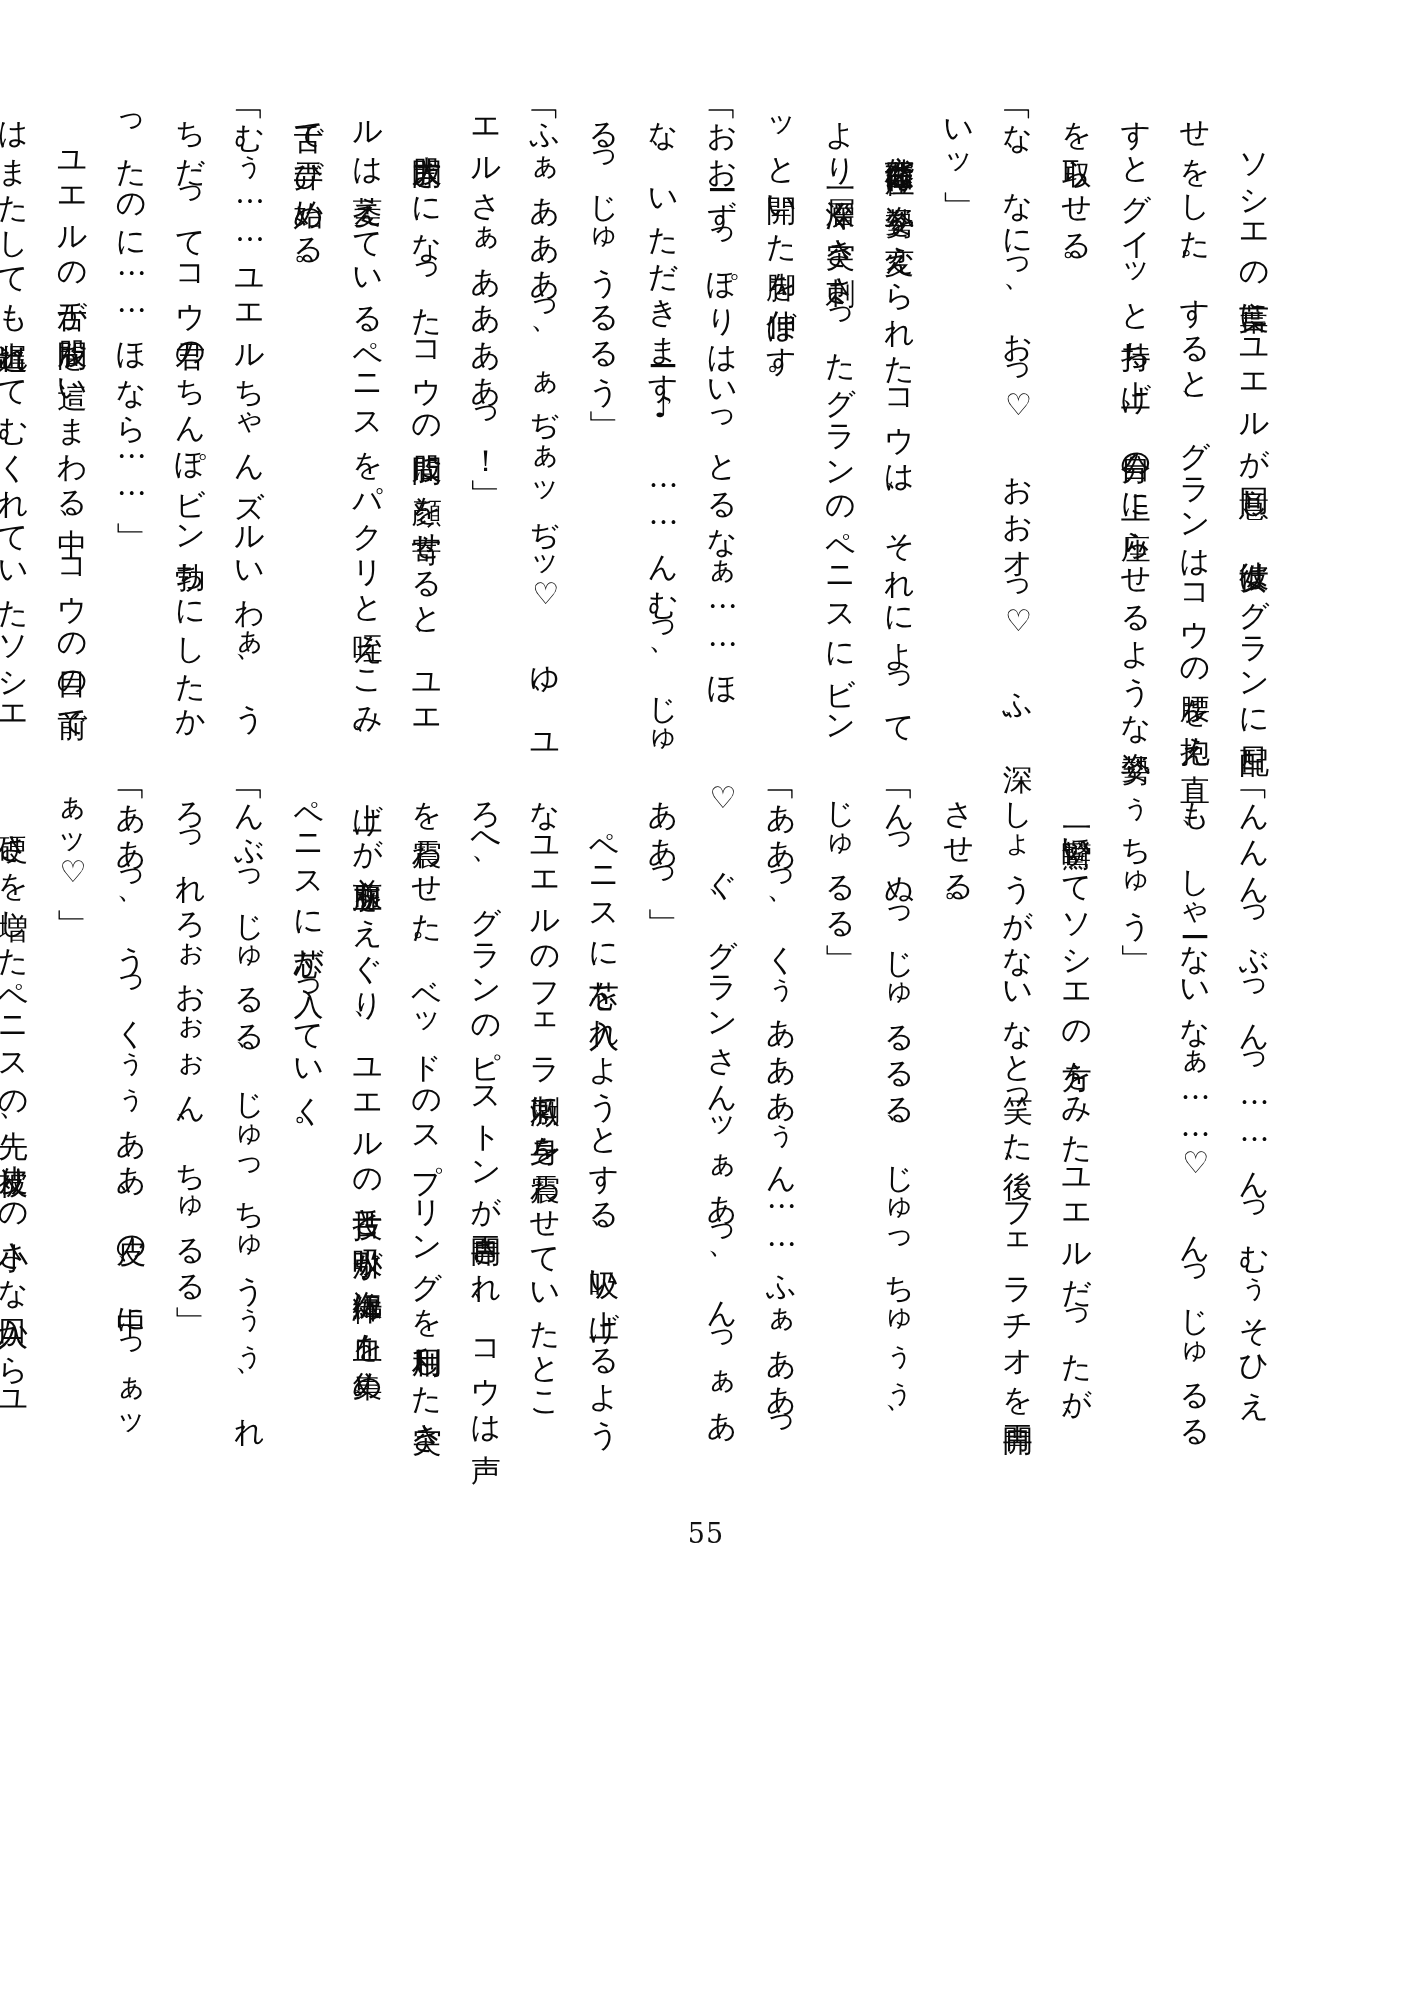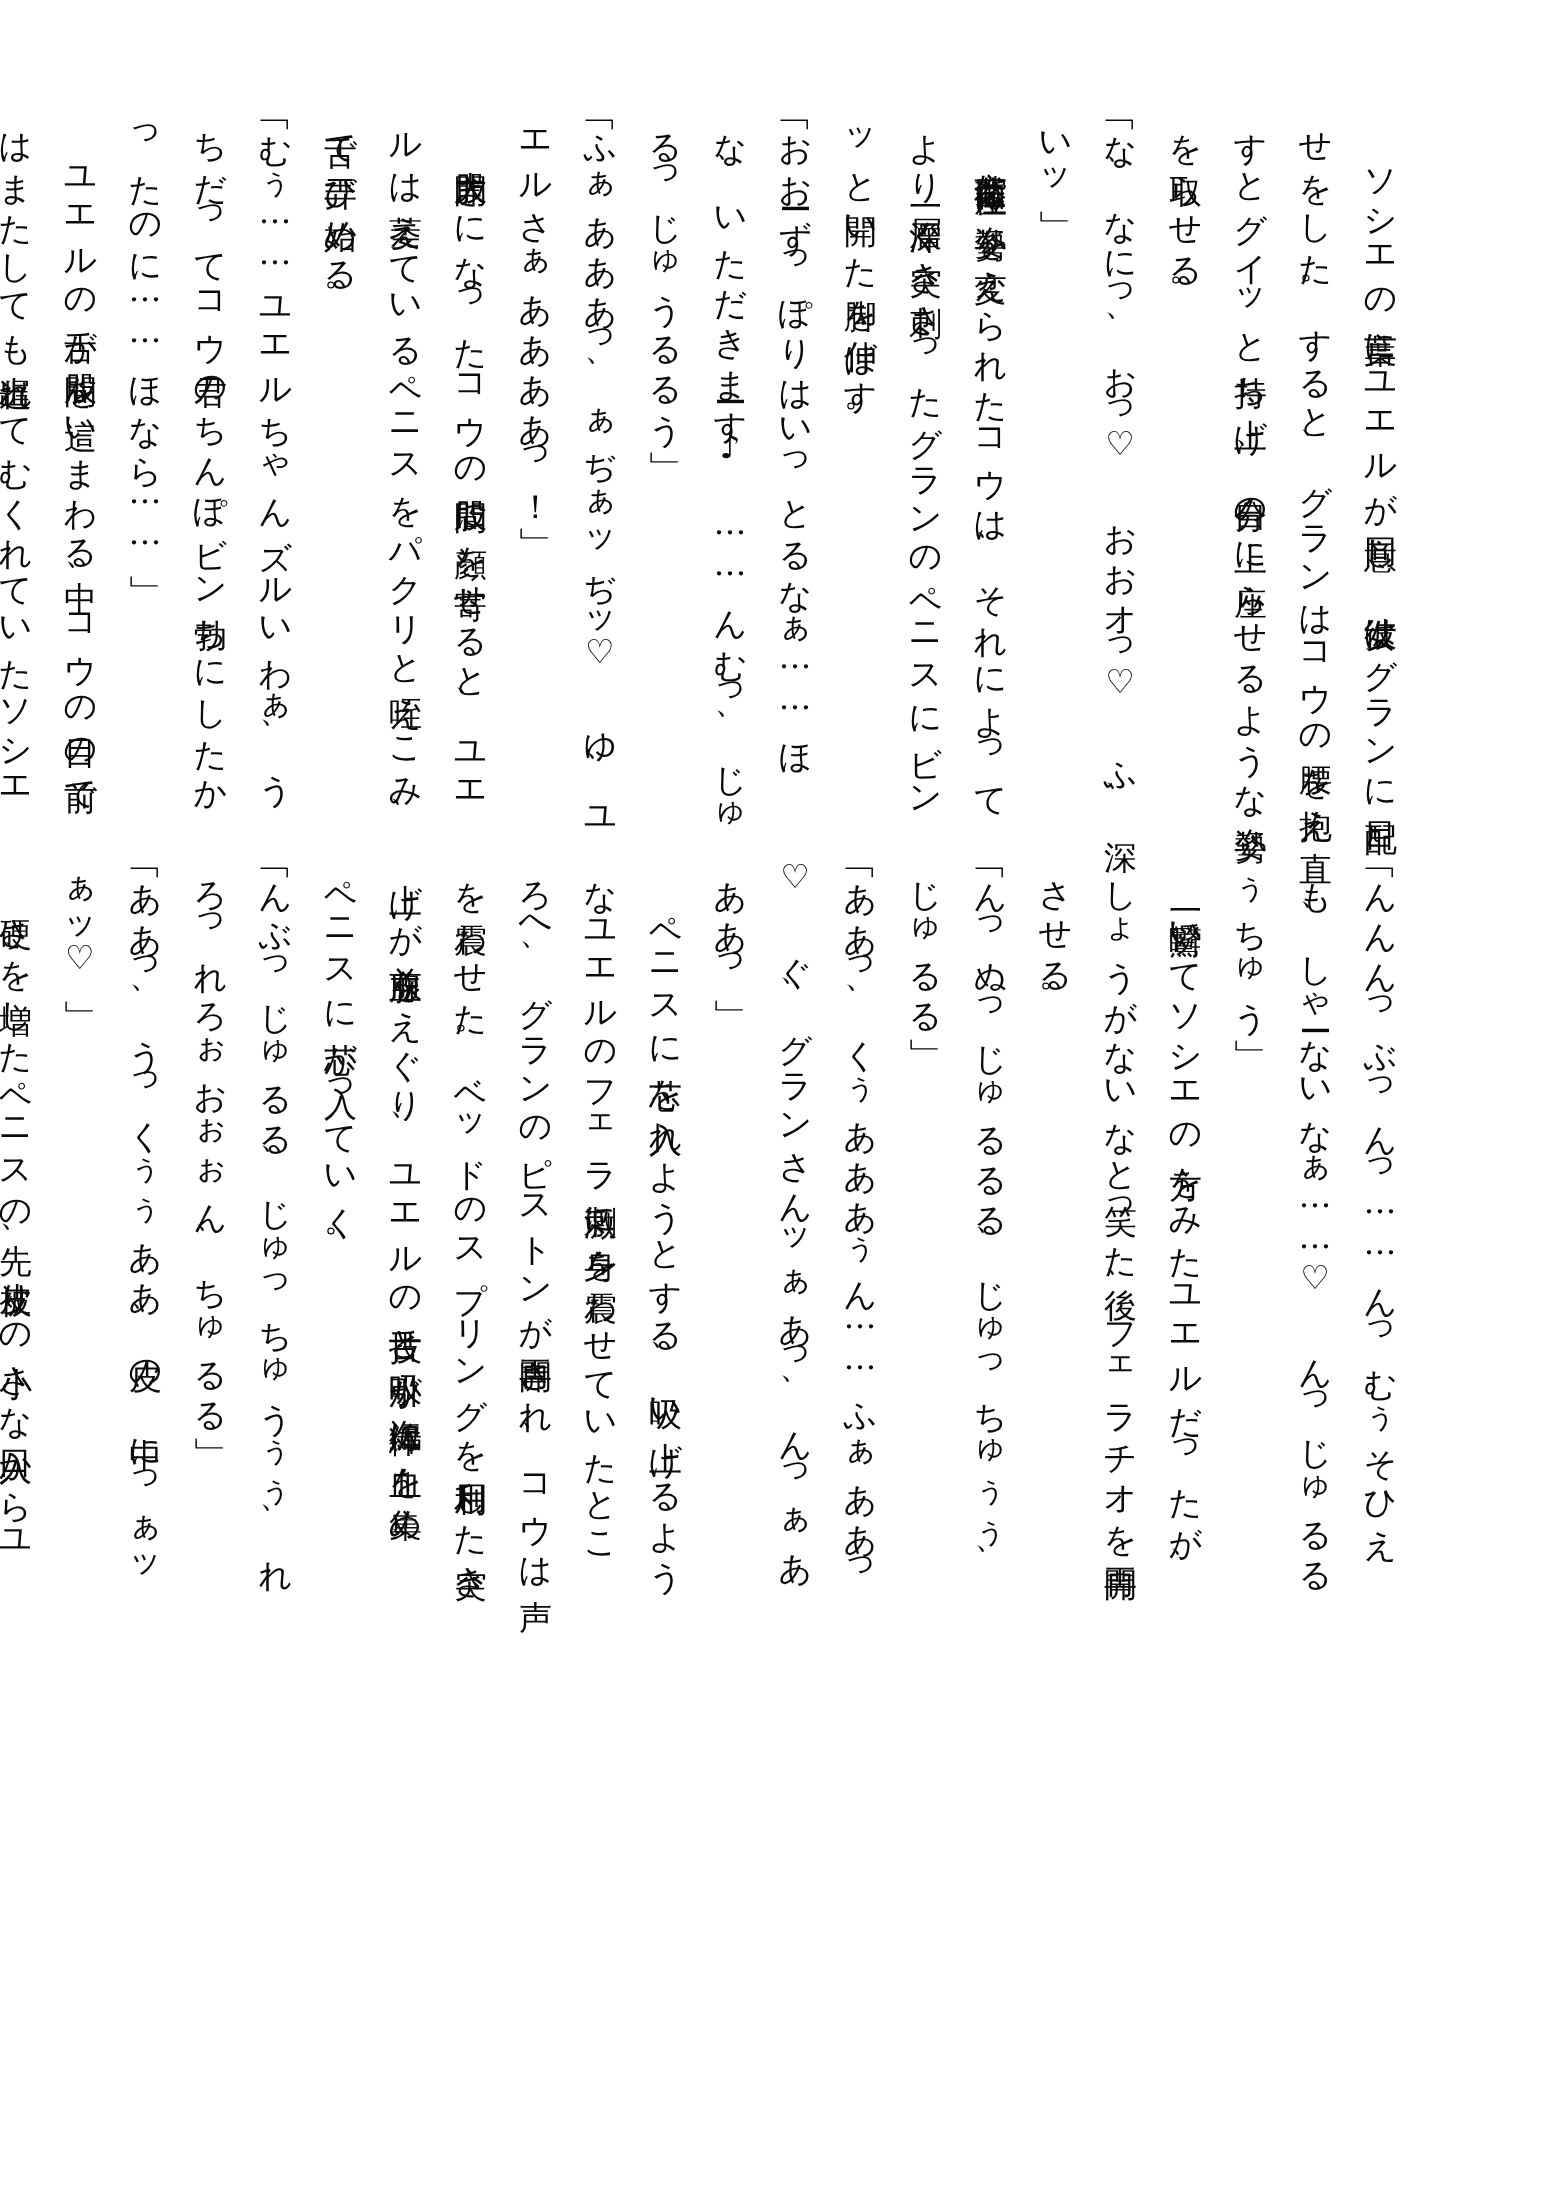--- a/index.html
+++ b/index.html
@@ -84,14 +84,15 @@
       <p>「んんんっぶっんっ……んっむぅそひえも、しゃーないなぁ……♡　んっじゅるるぅちゅう」</p>
       <p>　一瞬驚いてソシエの方をみたユエルだったが、しょうがないなと笑った後、フェラチオを再開させる。</p>
       <p>「んっぬっじゅるるる、じゅっちゅぅぅ、じゅるる」</p>
       <p>「ああっ、くぅあああぅん……ふぁああっ♡　ぐ、グランさんッぁあっ、んっぁあああっ」</p>
       <p>　ペニスに芯を入れようとする、吸い上げるようなユエルのフェラ刺激に身を震わせていたところへ、グランのピストンが再開され、コウは声を震わせた。ベッドのスプリングを利用した突き上げが前立腺をえぐり、ユエルの舌技と吸引が海綿体に血を集め、ペニスに芯が入っていく。</p>
       <p>「んぶっじゅるる、じゅっちゅうぅぅ、れろっれろぉおぉぉん、ちゅるる」</p>
       <p>「ああっ、うっくぅぅああ、皮の、中にっぁッぁッ♡」</p>
       <p>　硬さを増したペニスの先、皮被りの小さな入口からユエルが舌を差し込み、ニュルリと亀頭を撫でまわすように舌を動かしてきて、コウは新たな快感に喘ぎ声のトーンをあげた。膨らんだ亀頭と被った皮の間にピッチリと舌がねじ込まれ、ざらざらとした舌の感触がより押し付けられる。</p>
     </div>
 
+  <div class="page-number">55</div>
 
 </div>
 
 </body></html>

